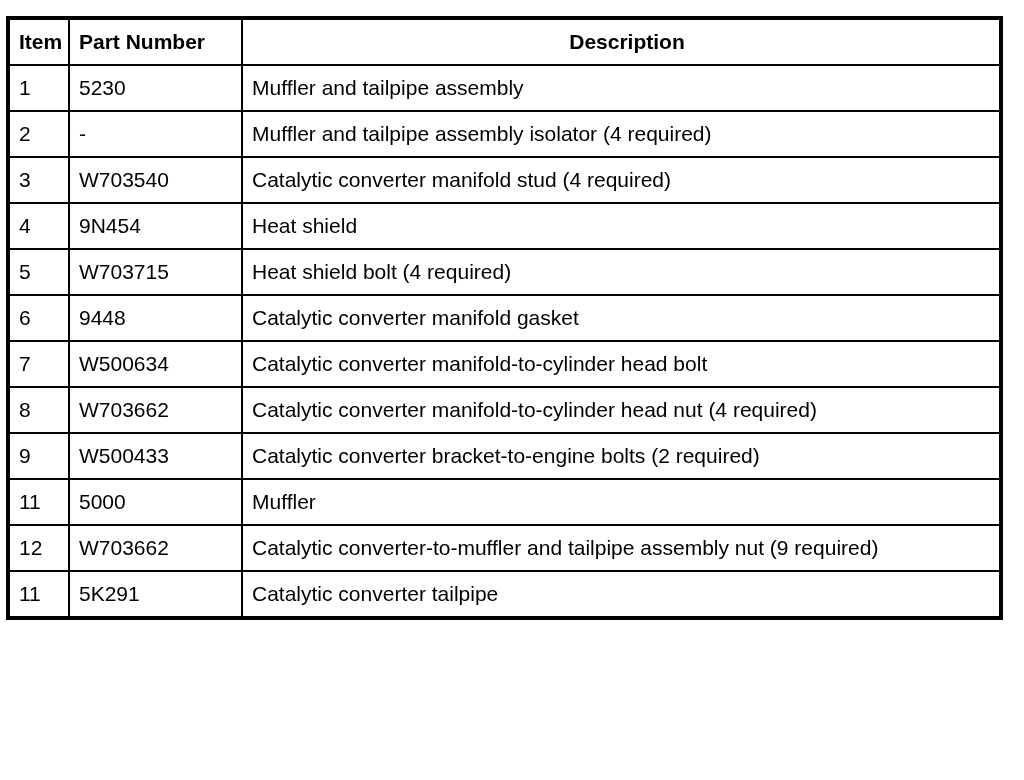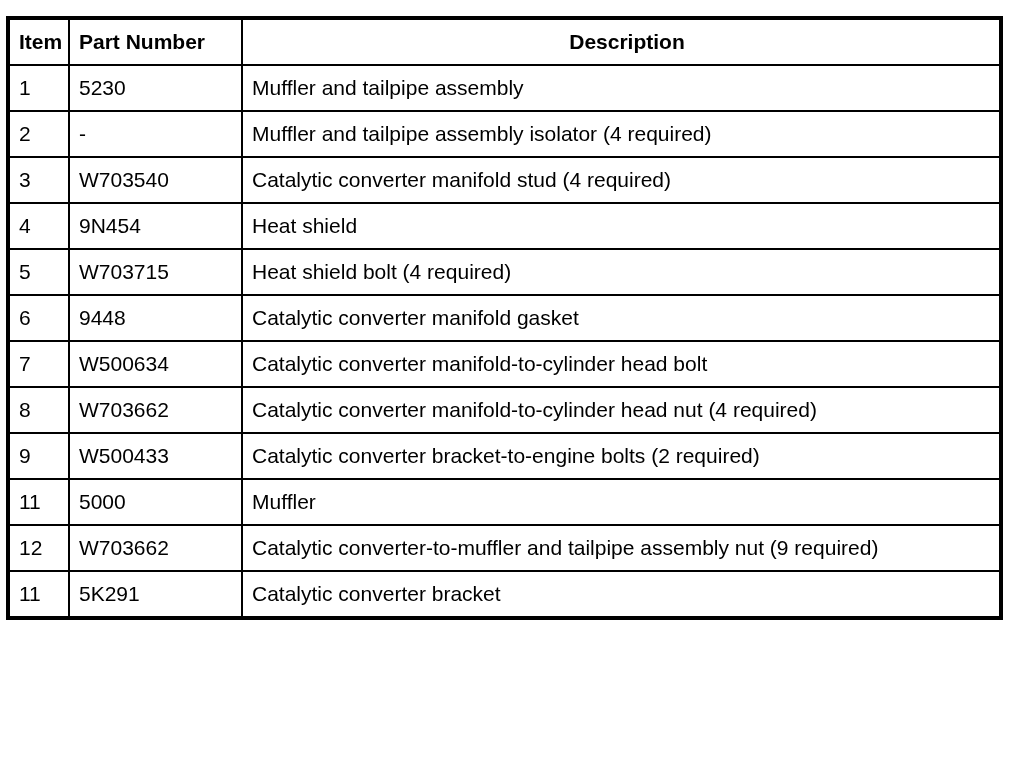--- a/index.html
+++ b/index.html
@@ -119,17 +119,17 @@
           <td>Muffler</td>
         </tr>
         <tr>
           <td>12</td>
           <td>W703662</td>
           <td>Catalytic converter-to-muffler and tailpipe assembly nut (9 required)</td>
         </tr>
         <tr>
           <td>11</td>
           <td>5K291</td>
-          <td>Catalytic converter bracket</td>
+          <td>Catalytic converter tailpipe</td>
         </tr>
       </tbody>
   </table>
 </div>
 
 </body></html>

